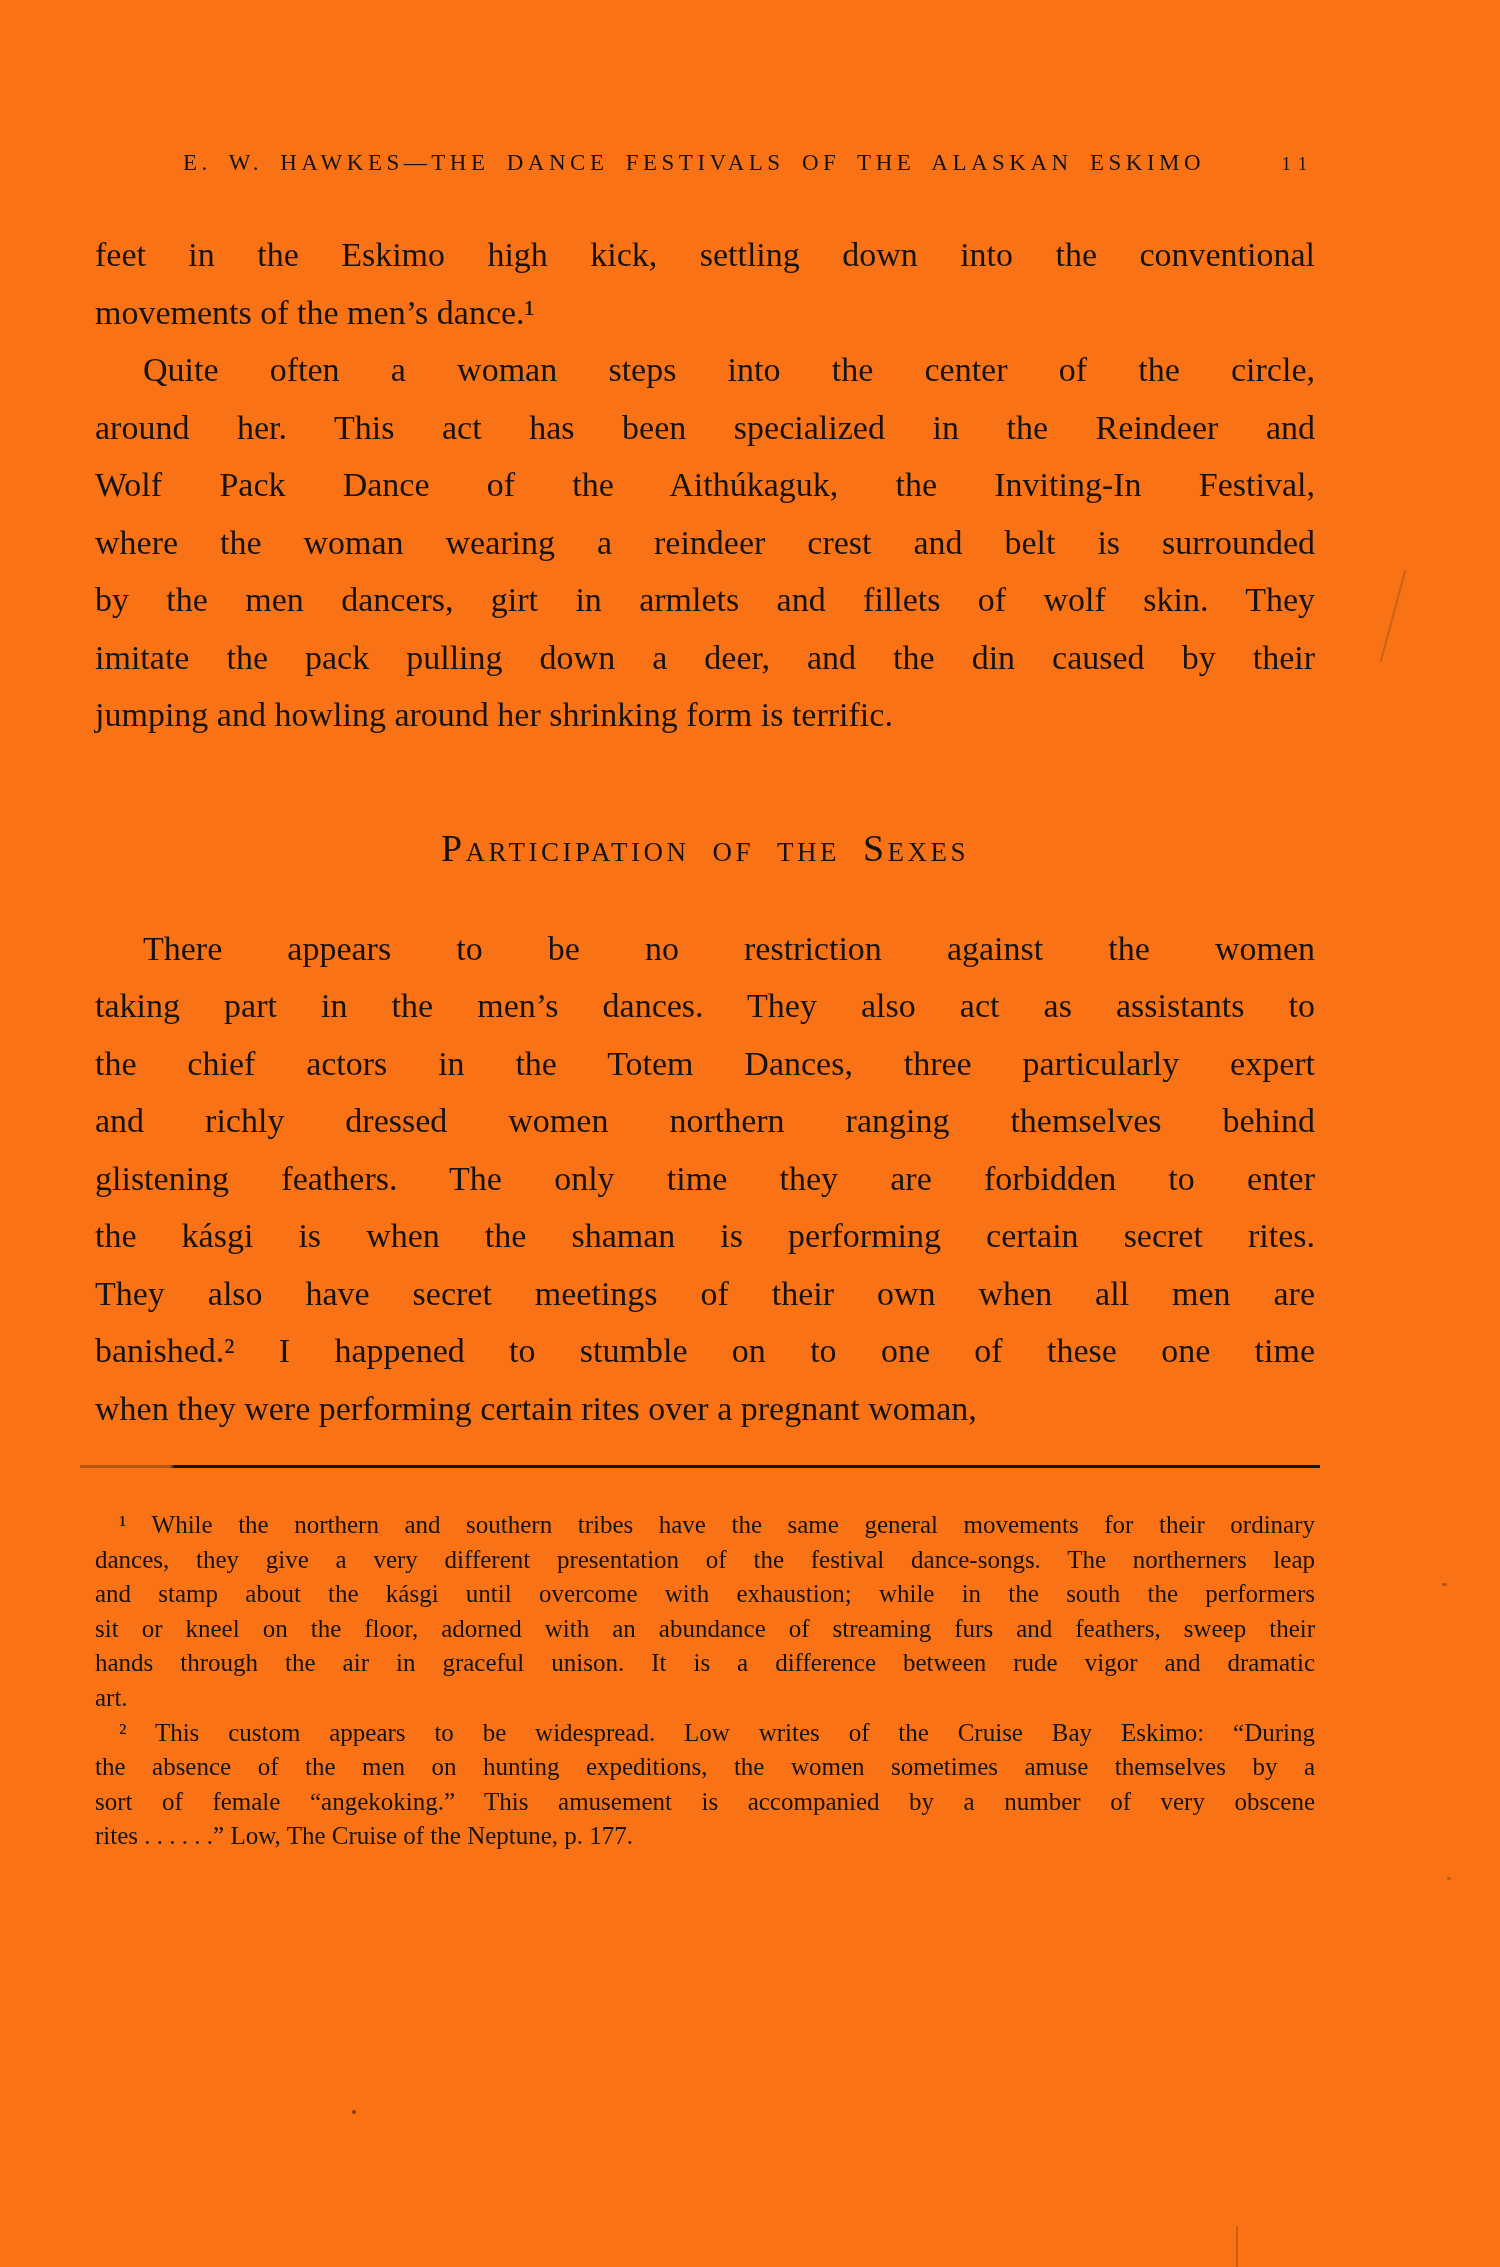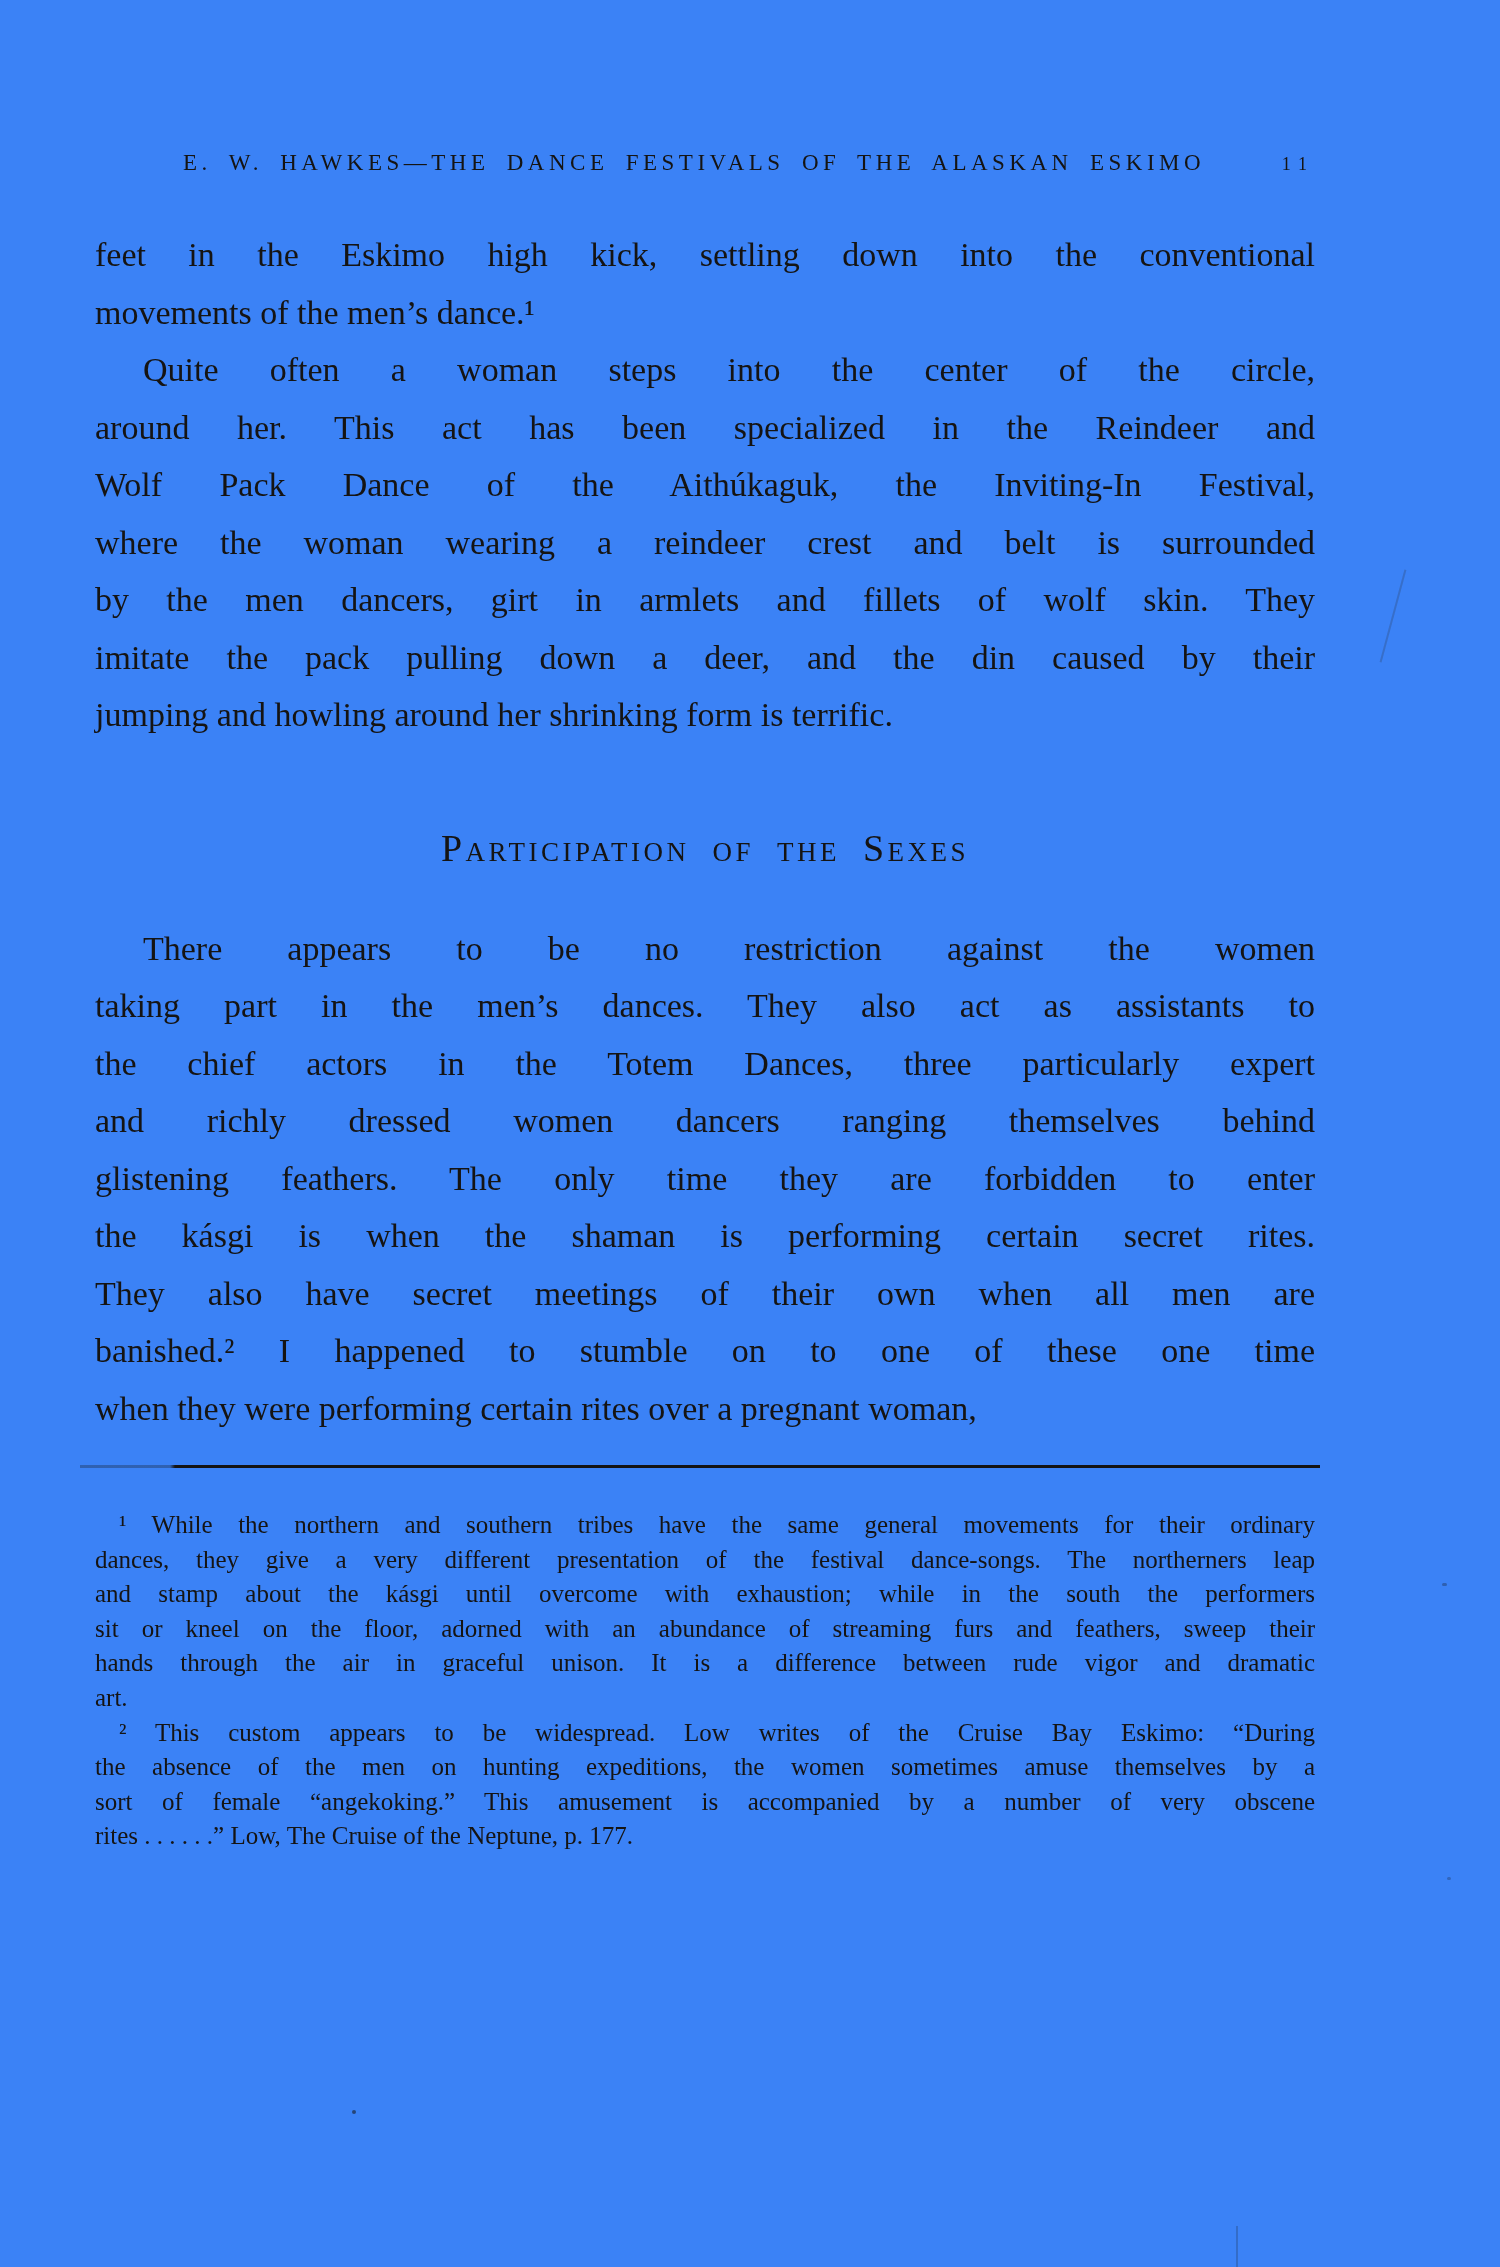--- a/index.html
+++ b/index.html
@@ -1,20 +1,20 @@
 <!DOCTYPE html>
 <html><head>
 <meta charset="utf-8">
 <style>
   html, body { margin: 0; padding: 0; background: #fcfbf8; }
   .page {
     position: relative;
     width: 1500px;
     height: 2267px;
-    background: #3b82f6;
+    background: #f97316;
     color: #151413;
     font-family: "Liberation Serif", "DejaVu Serif", serif;
     overflow: hidden;
   }
   .content {
     padding-left: 95px;
     padding-right: 185px; 
   }
   
   .running-head {
@@ -122,21 +122,21 @@
       </div>
     </main>
 
     <h2 class="section-heading">Participation of the Sexes</h2>
 
     <main class="body-text after-heading">
       <div class="para">
         <div class="line indent">There appears to be no restriction against the women</div>
         <div class="line">taking part in the men’s dances.  They also act as assistants to</div>
         <div class="line">the chief actors in the Totem Dances, three particularly expert</div>
-        <div class="line">and richly dressed women dancers ranging themselves behind</div>
+        <div class="line">and richly dressed women northern ranging themselves behind</div>
         <div class="line">glistening feathers.  The only time they are forbidden to enter</div>
         <div class="line">the kásgi is when the shaman is performing certain secret rites.</div>
         <div class="line">They also have secret meetings of their own when all men are</div>
         <div class="line">banished.²  I happened to stumble on to one of these one time</div>
         <div class="line end">when they were performing certain rites over a pregnant woman,</div>
       </div>
     </main>
 
     <div class="footnote-rule"></div>
 

